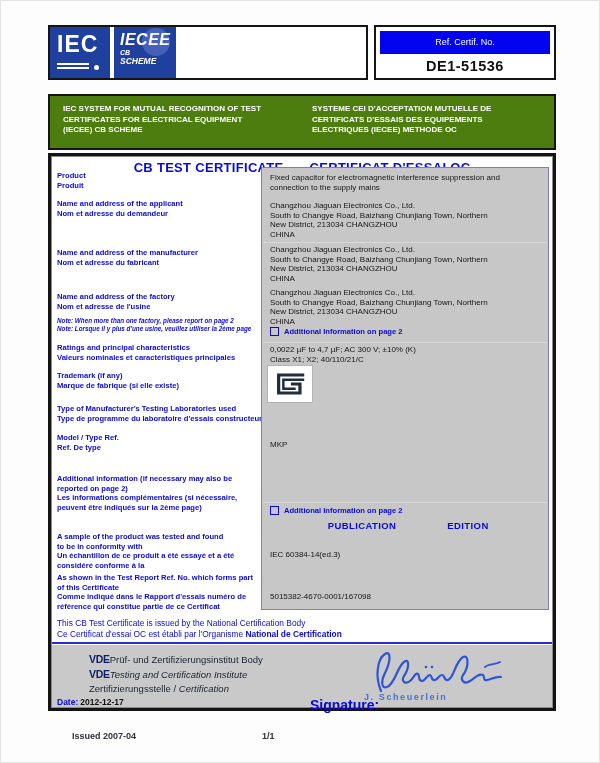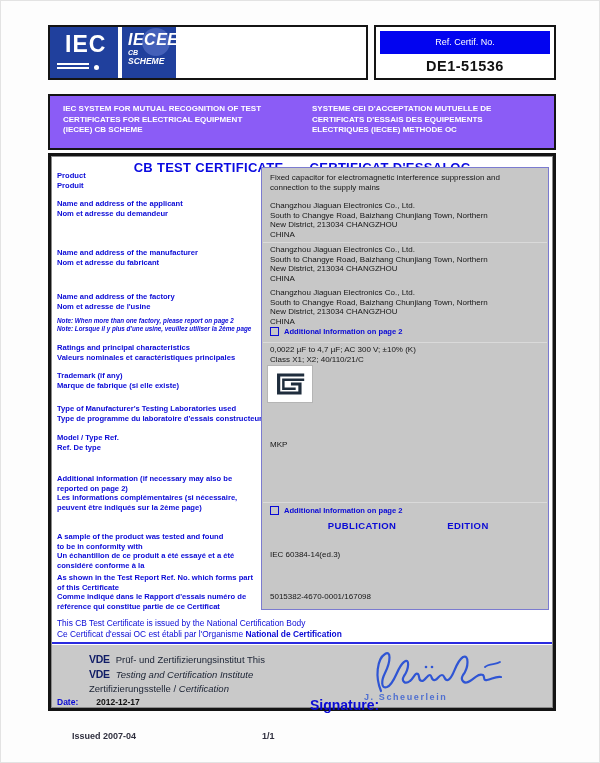--- a/index.html
+++ b/index.html
@@ -4,21 +4,21 @@
 <style>
   html,body{margin:0;padding:0;background:#ffffff;}
   .page{position:relative;width:600px;height:763px;background:#fdfdfd;
         font-family:"Liberation Sans", sans-serif;overflow:hidden;
         box-shadow:inset 0 0 0 1px #e3e3e3;}
   
   .hbox-left{position:absolute;left:48px;top:25px;width:316px;height:51px;
              border:2px solid #141414;background:#fff;}
   .logo-navy{position:absolute;left:0;top:0;width:126px;height:100%;
              background:#20409d;display:flex;}
-  .iec-wrap{position:relative;width:60px;padding-left:8px;}
+  .iec-wrap{position:relative;width:60px;}
   .iec-text{color:#fff;font-weight:bold;font-size:23px;letter-spacing:1px;
             margin:5px 0 0 7px;line-height:24px;}
   .iec-lines{position:absolute;left:7px;bottom:9px;width:32px;}
   .iec-lines div{height:0;border-top:2px solid #fff;margin-top:2px;}
   .iec-dot{position:absolute;left:44px;bottom:8px;width:5px;height:5px;
            background:#fff;border-radius:50%;}
   .logo-div{width:4px;background:#fff;height:100%;}
   .iecee-wrap{position:relative;flex:1;color:#fff;font-style:italic;
               padding:4px 0 16px 6px;overflow:hidden;}
   .globe{position:absolute;right:6px;top:1px;width:28px;height:28px;
@@ -27,21 +27,21 @@
   .cb-text{position:relative;font-weight:bold;font-size:7px;line-height:8px;margin-top:1px;}
   .scheme-text{position:relative;font-weight:bold;font-size:8.5px;line-height:9px;}
   .hbox-right{position:absolute;left:374px;top:25px;width:178px;height:51px;
               border:2px solid #141414;background:#fff;}
   .ref-bar{margin:4px 4px 0;height:23px;background:#0204f0;color:#fff;
            font-size:9px;line-height:23px;text-align:center;}
   .ref-no{text-align:center;font-size:14.5px;font-weight:bold;color:#111;
           letter-spacing:.5px;margin-top:4px;}
   
   .banner{position:absolute;left:48px;top:94px;width:504px;height:52px;
-          background:#8b5cf6;border:2px solid #141414;color:#fff;}
+          background:#4d7c0f;border:2px solid #141414;color:#fff;}
   .bcol{position:absolute;top:8px;font-size:8px;font-weight:bold;
         line-height:10.5px;white-space:pre-line;}
   .bcol1{left:13px;width:255px;}
   .bcol2{left:262px;width:235px;}
   
   .main{position:absolute;left:48px;top:153px;width:502px;height:552px;
         border:3px solid #141414;background:#fff;box-shadow:inset 0 0 0 1px #8a8a8a;}
   .title{position:absolute;top:4px;left:0;width:100%;text-align:center;
          color:#0a0ae0;font-weight:bold;font-size:13px;letter-spacing:.3px;}
   .tgap{display:inline-block;width:26px;}
@@ -62,25 +62,25 @@
   .pubspan{position:absolute;color:#0a0ad6;font-weight:bold;font-size:9.5px;
            text-align:center;letter-spacing:.4px;}
   .pub1{left:50px;width:100px;top:352px;}
   .pub2{left:171px;width:70px;top:352px;}
   
   .issuedby{position:absolute;left:6px;top:462px;color:#0a0ad6;font-size:8.4px;line-height:10.6px;}
   .issuedby .bold{font-weight:bold;}
   .hr{position:absolute;left:1px;right:1px;top:486px;height:2px;background:#2a2ae0;}
   .gfoot{position:absolute;left:1px;right:1px;top:489px;bottom:1px;background:#c9c9c9;}
   .vdeblock{position:absolute;left:37px;top:7px;font-size:9.5px;color:#1a2233;line-height:14px;}
-  .vdemark{font-weight:bold;color:#101c66;font-size:10.5px;margin-right:6px;letter-spacing:-.3px;}
+  .vdemark{font-weight:bold;color:#101c66;font-size:10.5px;letter-spacing:-.3px;}
   .it{font-style:italic;}
   .daterow{position:absolute;left:5px;top:52px;font-size:8.5px;}
   .bluelab{color:#0a0ad6;font-weight:bold;}
-  .dval{color:#111;font-weight:bold;margin-left:18px;}
+  .dval{color:#111;font-weight:bold;margin-left:2px;}
   .siglab{position:absolute;left:258px;top:52px;font-size:14px;}
   .sig{position:absolute;left:312px;top:2px;}
   .signer{position:absolute;left:312px;top:47px;width:150px;
           color:#4f6fd0;font-weight:bold;font-size:9px;letter-spacing:1.6px;}
   
   .pfoot-issued{position:absolute;left:57px;top:731px;font-size:9px;font-weight:bold;color:#30303f;margin-left:15px;}
   .pfoot-page{position:absolute;left:262px;top:731px;font-size:9px;font-weight:bold;color:#30303f;}
 </style>
 </head>
 <body>
@@ -200,21 +200,21 @@
 
     <div class="issuedby">
       <div>This CB Test Certificate is issued by the National Certification Body</div>
       <div><span>Ce Certificat d'essai OC est établi par l'Organisme </span><span class="bold">National de Certification</span></div>
     </div>
 
     <div class="hr"></div>
 
     <div class="gfoot">
       <div class="vdeblock">
-        <div><span class="vdemark">VDE</span><span>Prüf- und Zertifizierungsinstitut This</span></div>
+        <div><span class="vdemark">VDE</span><span>Prüf- und Zertifizierungsinstitut Body</span></div>
         <div><span class="vdemark">VDE</span><span class="it">Testing and Certification Institute</span></div>
         <div><span>Zertifizierungsstelle / </span><span class="it">Certification</span></div>
       </div>
       <div class="daterow">
         <span class="bluelab">Date:</span><span class="dval">2012-12-17</span>
       </div>
       <div class="siglab bluelab">Signature:</div>
       <svg class="sig" width="150" height="46" viewBox="0 0 140 46">
         <path d="M12 44 C6 30 8 12 16 7 C22 3 22 14 16 26 C12 34 12 42 18 40 C26 37 28 20 35 15 C41 10 40 22 35 29 C32 34 36 38 41 34 C45 31 46 25 49 27 C51 29 49 34 53 34 C56 34 58 28 61 28 C63 28 62 34 66 33 C69 32 70 28 73 28 C76 28 75 34 79 33 C85 31 86 15 94 10 C100 7 100 20 94 28 C91 33 95 38 101 34 C107 30 110 26 114 28 C116 30 114 34 118 33 C123 32 127 29 132 30" fill="none" stroke="#2f55d4" stroke-width="2.2" stroke-linecap="round"></path>
         <circle cx="57" cy="20" r="1.3" fill="#2f55d4"></circle>

